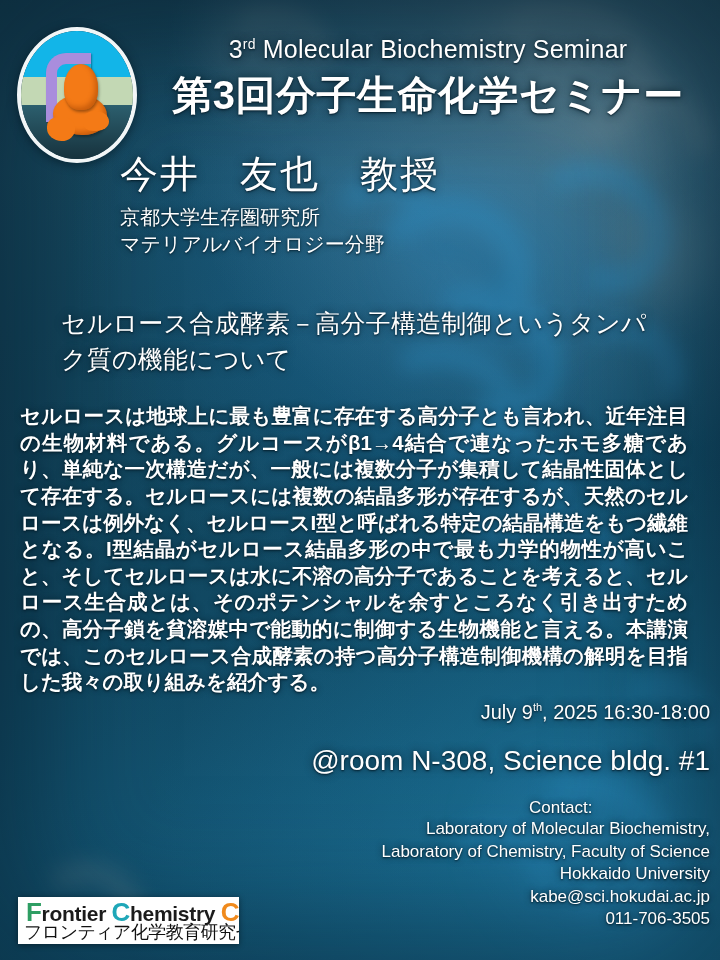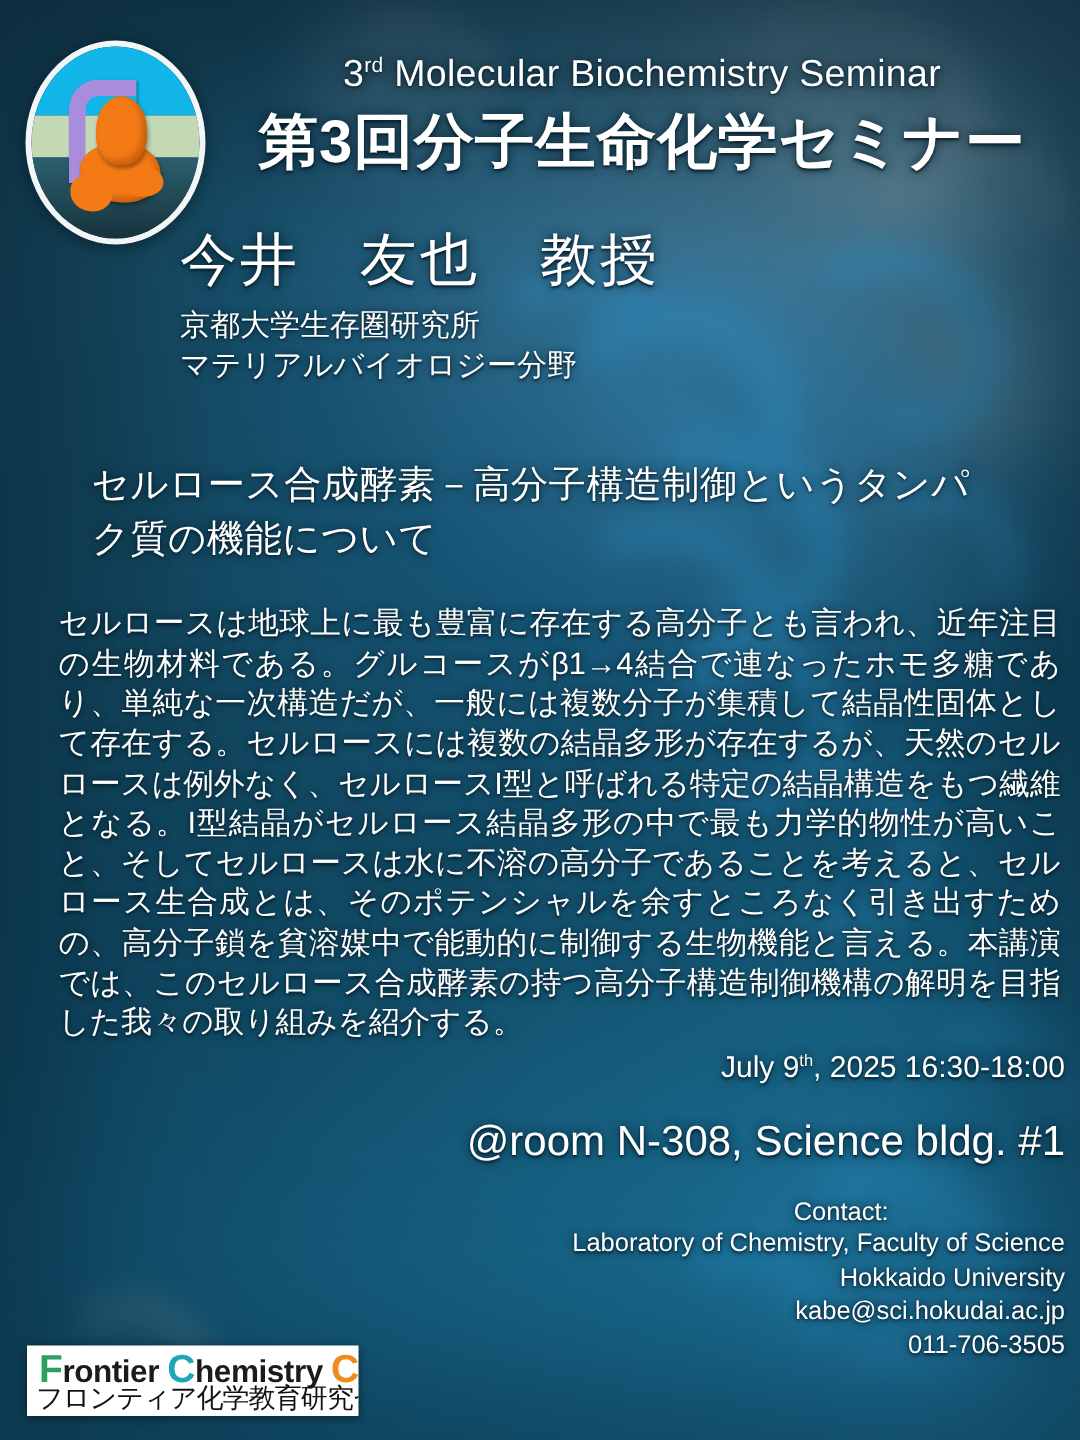--- a/index.html
+++ b/index.html
@@ -101,22 +101,22 @@
   }
 
   
   #talk-title {
     position:absolute; left:61px; top:306px; width: 600px;
     font-size: 25px; line-height: 1.42; font-weight: 400; letter-spacing: 0.2px;
   }
 
   
   #abstract {
-    position:absolute; left:39px; top:403px; width: 668px;
-    font-size: 20.5px; line-height: 1.30; font-weight: 400; letter-spacing: -0.1px;
+    position:absolute; left:20px; top:403px; width: 668px;
+    font-size: 20.5px; line-height: 1.30; font-weight: 700; letter-spacing: -0.1px;
     text-align: justify;
   }
 
   
   #when-where { position:absolute; right:10px; top:700px; text-align:right; }
   #event-datetime { font-size: 20px; line-height: 1.2; font-weight: 400; }
   #event-venue    { font-size: 28px; line-height: 1.2; font-weight: 400; margin-top: 20px; }
 
   
   #contact-block { position:absolute; right:10px; top:798px; text-align:right; }
@@ -223,20 +223,21 @@
 
   <div id="abstract" class="sh2">セルロースは地球上に最も豊富に存在する高分子とも言われ、近年注目の生物材料である。グルコースがβ1→4結合で連なったホモ多糖であり、単純な一次構造だが、一般には複数分子が集積して結晶性固体として存在する。セルロースには複数の結晶多形が存在するが、天然のセルロースは例外なく、セルロースI型と呼ばれる特定の結晶構造をもつ繊維となる。I型結晶がセルロース結晶多形の中で最も力学的物性が高いこと、そしてセルロースは水に不溶の高分子であることを考えると、セルロース生合成とは、そのポテンシャルを余すところなく引き出すための、高分子鎖を貧溶媒中で能動的に制御する生物機能と言える。本講演では、このセルロース合成酵素の持つ高分子構造制御機構の解明を目指した我々の取り組みを紹介する。</div>
 
   <div id="when-where">
     <div id="event-datetime" class="sh"><span>July 9</span><sup style="font-size:0.55em; vertical-align:super; line-height:0;">th</sup><span>, 2025 16:30-18:00</span></div>
     <div id="event-venue" class="sh">@room N-308, Science bldg. #1</div>
   </div>
 
   <div id="contact-block">
     <div id="contact-label" class="sh2">Contact:</div>
+    <div class="contact-line sh2">Laboratory of Molecular Biochemistry,</div>
     <div class="contact-line sh2">Laboratory of Chemistry, Faculty of Science</div>
     <div class="contact-line sh2">Hokkaido University</div>
     <div class="contact-line sh2">kabe@sci.hokudai.ac.jp</div>
     <div class="contact-line sh2">011-706-3505</div>
   </div>
 
   <div id="fcc-logo">
     <div id="fcc-en"><span class="cap-f">F</span><span>rontier </span><span class="cap-c1">C</span><span>hemistry </span><span class="cap-c2">C</span><span>enter</span></div>
     <div id="fcc-ja">フロンティア化学教育研究センター</div>
   </div>

